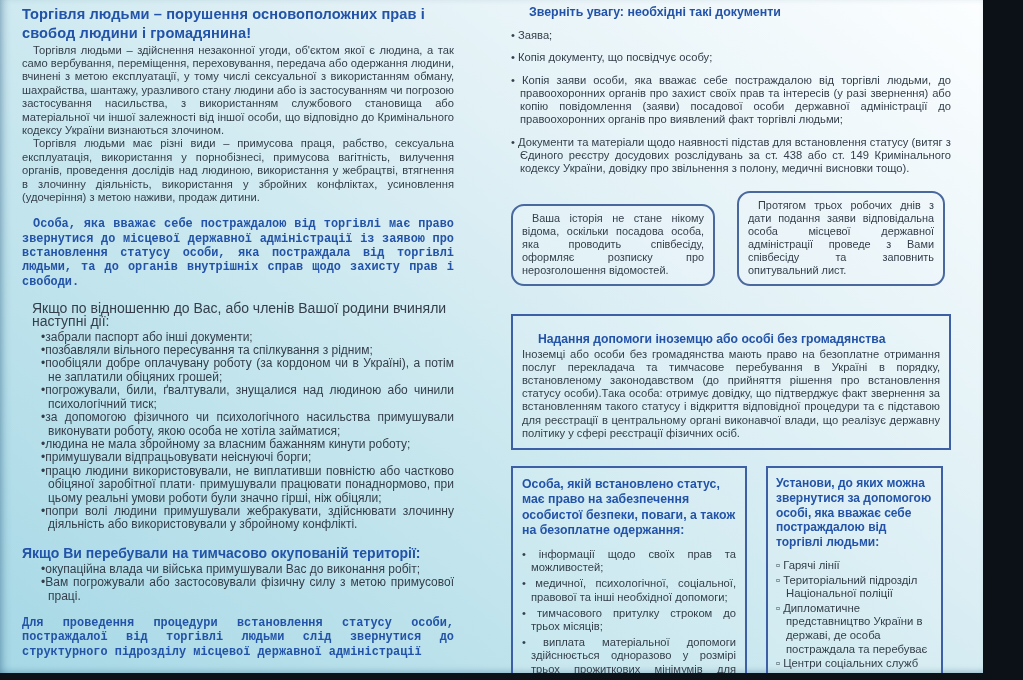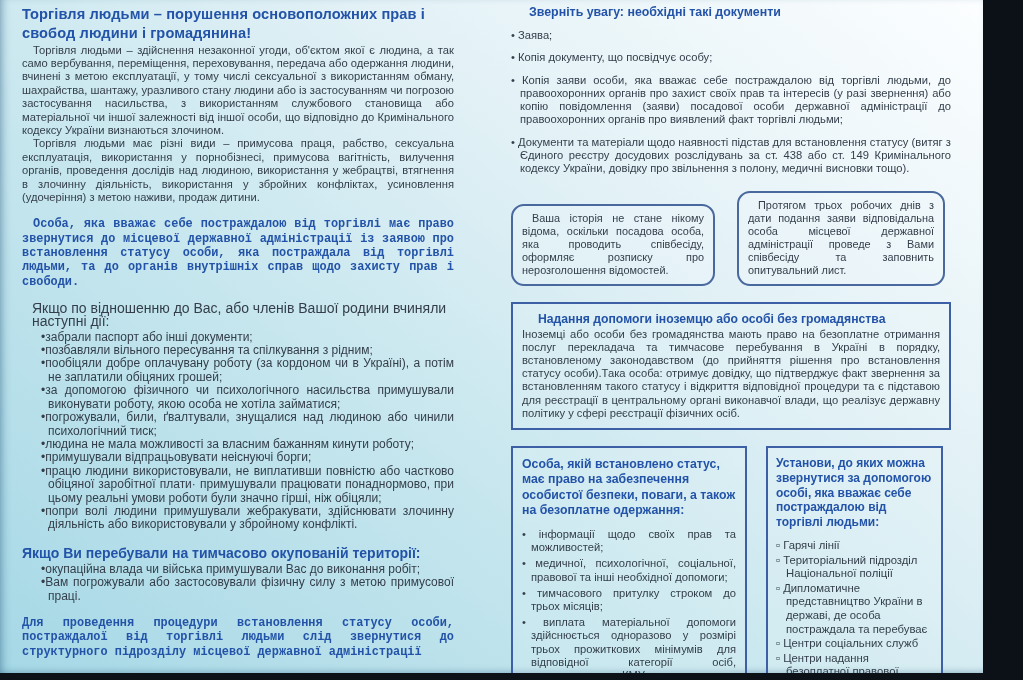--- a/index.html
+++ b/index.html
@@ -59,21 +59,21 @@
   .note-row{display:flex;gap:22px;margin-top:15px;align-items:flex-end;}
   .note-box{
     border:2px solid #49689e;border-radius:13px;
     padding:6px 9px 7px;background:rgba(242,250,252,.30);
     font-size:10.9px;line-height:13px;color:#333e4a;
     text-align:justify;text-indent:10px;
   }
   .note-box.a{width:182px;}
   .note-box.b{width:186px;}
   .frame{border:2px solid #3c5fa5;background:rgba(240,249,252,.18);}
-  .foreign-box{margin-top:16px;padding:8px 9px 8px;}
+  .foreign-box{margin-top:28px;padding:16px 9px 8px;}
   .foreign-box h3{
     margin:0;font-size:12.2px;line-height:15px;color:#2353a8;
     font-weight:bold;text-indent:16px;
   }
   .foreign-box p{
     margin:1px 0 0 0;font-size:11.2px;line-height:13.2px;
     color:#333e4a;text-align:justify;
   }
   .bottom-row{display:flex;gap:19px;margin-top:16px;align-items:flex-start;}
   .status-box{width:214px;padding:9px 9px 10px;}
@@ -107,23 +107,23 @@
   <div class="col-left">
     <h1 class="title">Торгівля людьми – порушення основоположних прав і свобод людини і громадянина!</h1>
     <p class="body mt6">Торгівля людьми – здійснення незаконної угоди, об'єктом якої є людина, а так само вербування, переміщення, переховування, передача або одержання людини, вчинені з метою експлуатації, у тому числі сексуальної з використанням обману, шахрайства, шантажу, уразливого стану людини або із застосуванням чи погрозою застосування насильства, з використанням службового становища або матеріальної чи іншої залежності від іншої особи, що відповідно до Кримінального кодексу України визнаються злочином.</p>
     <p class="body">Торгівля людьми має різні види – примусова праця, рабство, сексуальна експлуатація, використання у порнобізнесі, примусова вагітність, вилучення органів, проведення дослідів над людиною, використання у жебрацтві, втягнення в злочинну діяльність, використання у збройних конфліктах, усиновлення (удочеріння) з метою наживи, продаж дитини.</p>
     <p class="lead">Особа, яка вважає себе постраждалою від торгівлі має право звернутися до місцевої державної адміністрації із заявою про встановлення статусу особи, яка постраждала від торгівлі людьми, та до органів внутрішніх справ щодо захисту прав і свободи.</p>
     <p class="intro">Якщо по відношенню до Вас, або членів Вашої родини вчиняли наступні дії:</p>
     <ul class="dots">
       <li>забрали паспорт або інші документи;</li>
       <li>позбавляли вільного пересування та спілкування з рідним;</li>
       <li>пообіцяли добре оплачувану роботу (за кордоном чи в Україні), а потім не заплатили обіцяних грошей;</li>
+      <li>погрожували, били, ґвалтували, знущалися над людиною або чинили психологічний тиск;</li>
       <li>за допомогою фізичного чи психологічного насильства примушували виконувати роботу, якою особа не хотіла займатися;</li>
-      <li>погрожували, били, ґвалтували, знущалися над людиною або чинили психологічний тиск;</li>
-      <li>людина не мала можливості за власним бажанням кинути роботу;</li>
+      <li>людина не мала збройному за власним бажанням кинути роботу;</li>
       <li>примушували відпрацьовувати неіснуючі борги;</li>
       <li>працю людини використовували, не виплативши повністю або частково обіцяної заробітної плати· примушували працювати понаднормово, при цьому реальні умови роботи були значно гірші, ніж обіцяли;</li>
       <li>попри волі людини примушували жебракувати, здійснювати злочинну діяльність або використовували у збройному конфлікті.</li>
     </ul>
     <h2 class="sub">Якщо Ви перебували на тимчасово окупованій території:</h2>
     <ul class="dots">
       <li>окупаційна влада чи війська примушували Вас до виконання робіт;</li>
       <li>Вам погрожували або застосовували фізичну силу з метою примусової праці.</li>
     </ul>
     <p class="lead" style="text-indent:0;">Для проведення процедури встановлення статусу особи, постраждалої від торгівлі людьми слід звернутися до структурного підрозділу місцевої державної адміністрації</p>

